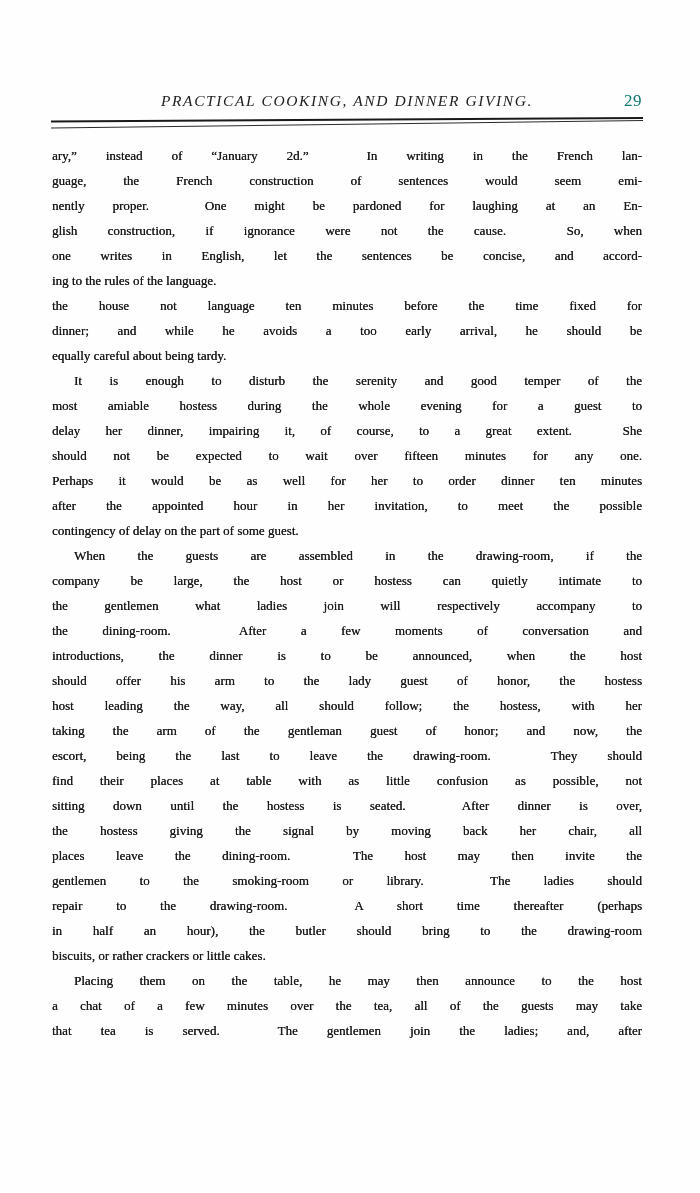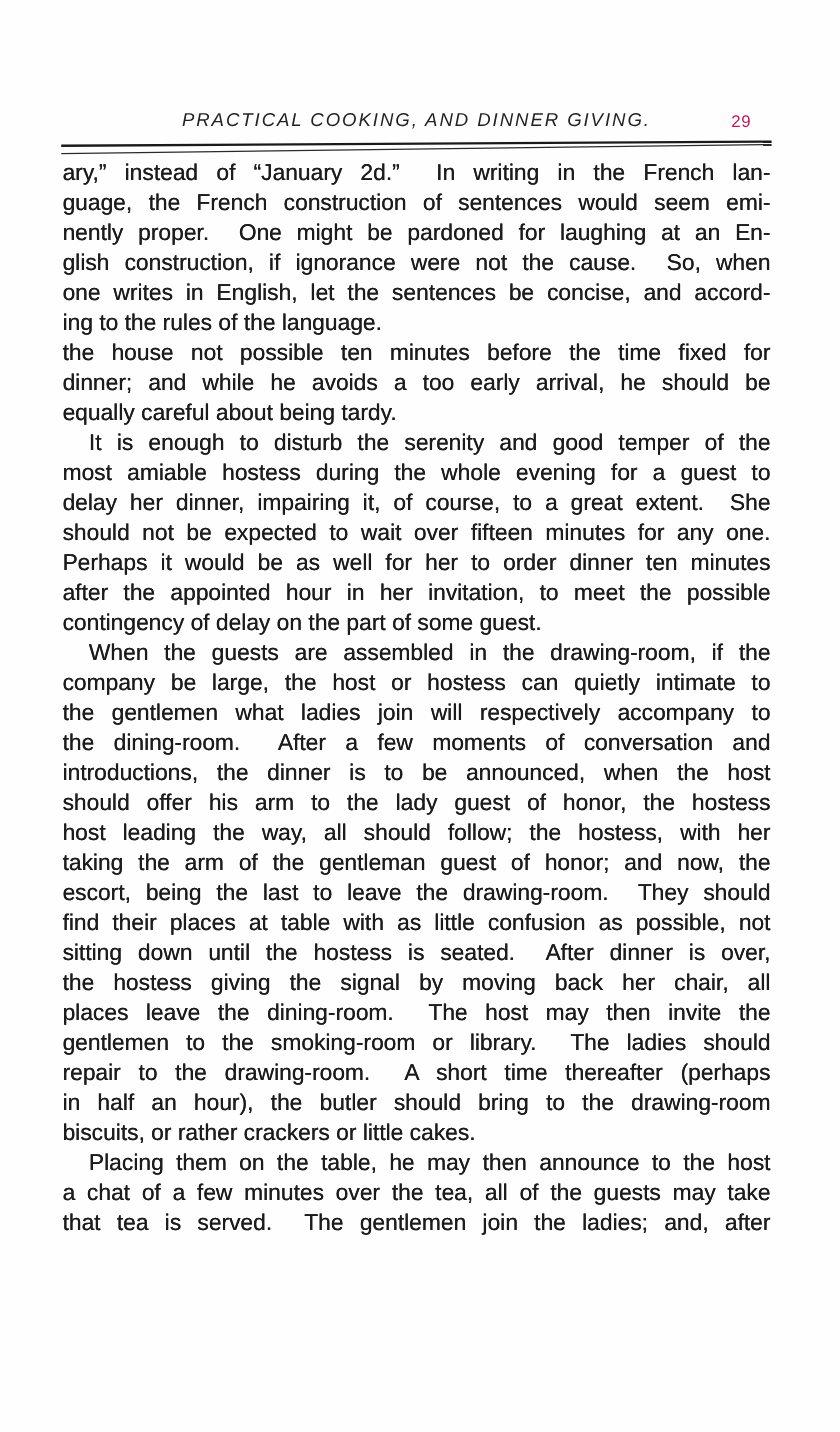--- a/index.html
+++ b/index.html
@@ -5,21 +5,21 @@
   html, body {
     margin: 0;
     padding: 0;
     background: #ffffff;
   }
   .page {
     position: relative;
     width: 700px;
     height: 1193px;
     background: #fefefe;
-    font-family: Liberation Sans, sans-serif;
+    font-family: Liberation Serif, serif;
     color: #1c1c1c;
     overflow: hidden;
   }
   .running-header {
     position: absolute;
     top: 91px;
     left: 52px;
     width: 590px;
     height: 22px;
   }
@@ -27,26 +27,26 @@
     text-align: center;
     font-style: italic;
     font-size: 15.5px;
     line-height: 20px;
     letter-spacing: 1.6px;
     white-space: nowrap;
     color: #222;
   }
   .page-number {
     position: absolute;
-    right: 16px;
+    right: 0;
     top: 0;
-    font-size: 14px;
+    font-size: 17px;
     line-height: 20px;
     letter-spacing: 0.5px;
-    color: #be185d;
+    color: #0f766e;
   }
   .rule {
     position: absolute;
     left: 51px;
     width: 592px;
     background: #1a1a1a;
     transform-origin: 100% 50%;
   }
   .rule-top {
     top: 117px;
@@ -54,24 +54,24 @@
     transform: rotate(-0.34deg);
   }
   .rule-bottom {
     top: 119.5px;
     height: 1.2px;
     background: #2b2b2b;
     transform: rotate(-0.73deg);
   }
   .body-text {
     position: absolute;
-    top: 132px;
+    top: 143px;
     left: 52px;
     width: 590px;
-    font-size: 19px;
+    font-size: 13px;
     line-height: 25px;
     text-shadow: 0.2px 0 0 currentColor;
   }
   .line {
     text-align: justify;
     text-align-last: justify;
     white-space: pre-wrap;
     height: 25px;
     overflow: visible;
   }
@@ -92,21 +92,21 @@
   </div>
   <div class="rule rule-top"></div>
   <div class="rule rule-bottom"></div>
   <div class="body-text" id="body-text">
       <div class="line">ary,” instead of “January 2d.”  In writing in the French lan-</div>
       <div class="line">guage, the French construction of sentences would seem emi-</div>
       <div class="line">nently proper.  One might be pardoned for laughing at an En-</div>
       <div class="line">glish construction, if ignorance were not the cause.  So, when</div>
       <div class="line">one writes in English, let the sentences be concise, and accord-</div>
       <div class="line para-end">ing to the rules of the language.</div>
-      <div class="line">the house not possible ten minutes before the time fixed for</div>
+      <div class="line">the house not language ten minutes before the time fixed for</div>
       <div class="line">dinner; and while he avoids a too early arrival, he should be</div>
       <div class="line para-end">equally careful about being tardy.</div>
       <div class="line indent">It is enough to disturb the serenity and good temper of the</div>
       <div class="line">most amiable hostess during the whole evening for a guest to</div>
       <div class="line">delay her dinner, impairing it, of course, to a great extent.  She</div>
       <div class="line">should not be expected to wait over fifteen minutes for any one.</div>
       <div class="line">Perhaps it would be as well for her to order dinner ten minutes</div>
       <div class="line">after the appointed hour in her invitation, to meet the possible</div>
       <div class="line para-end">contingency of delay on the part of some guest.</div>
       <div class="line indent">When the guests are assembled in the drawing-room, if the</div>

